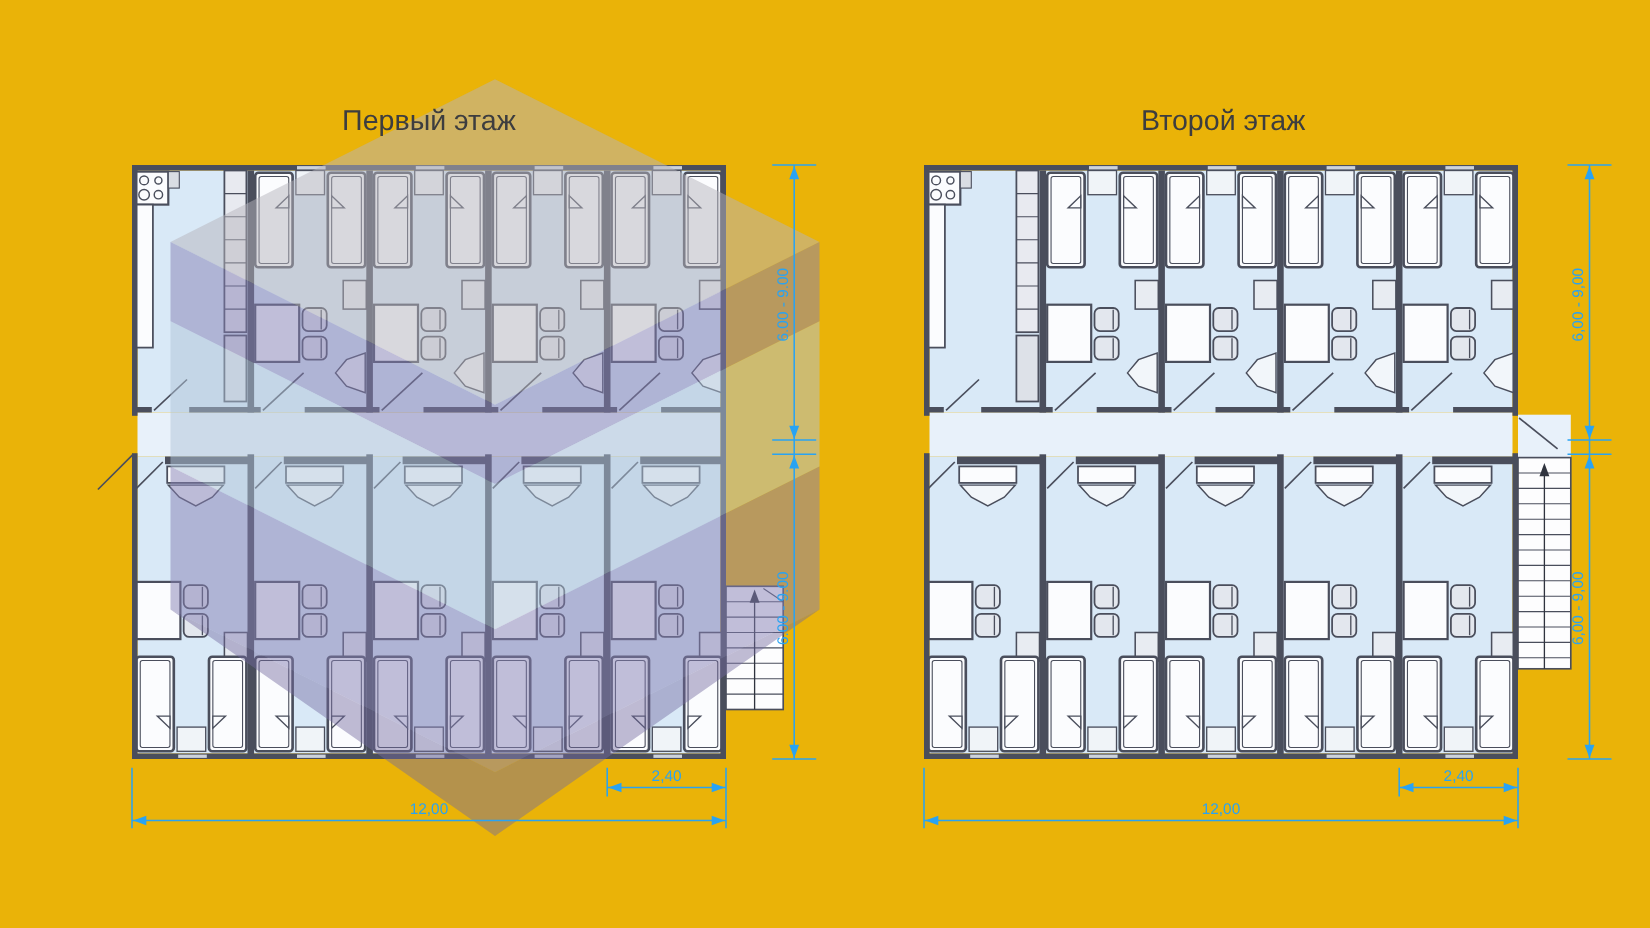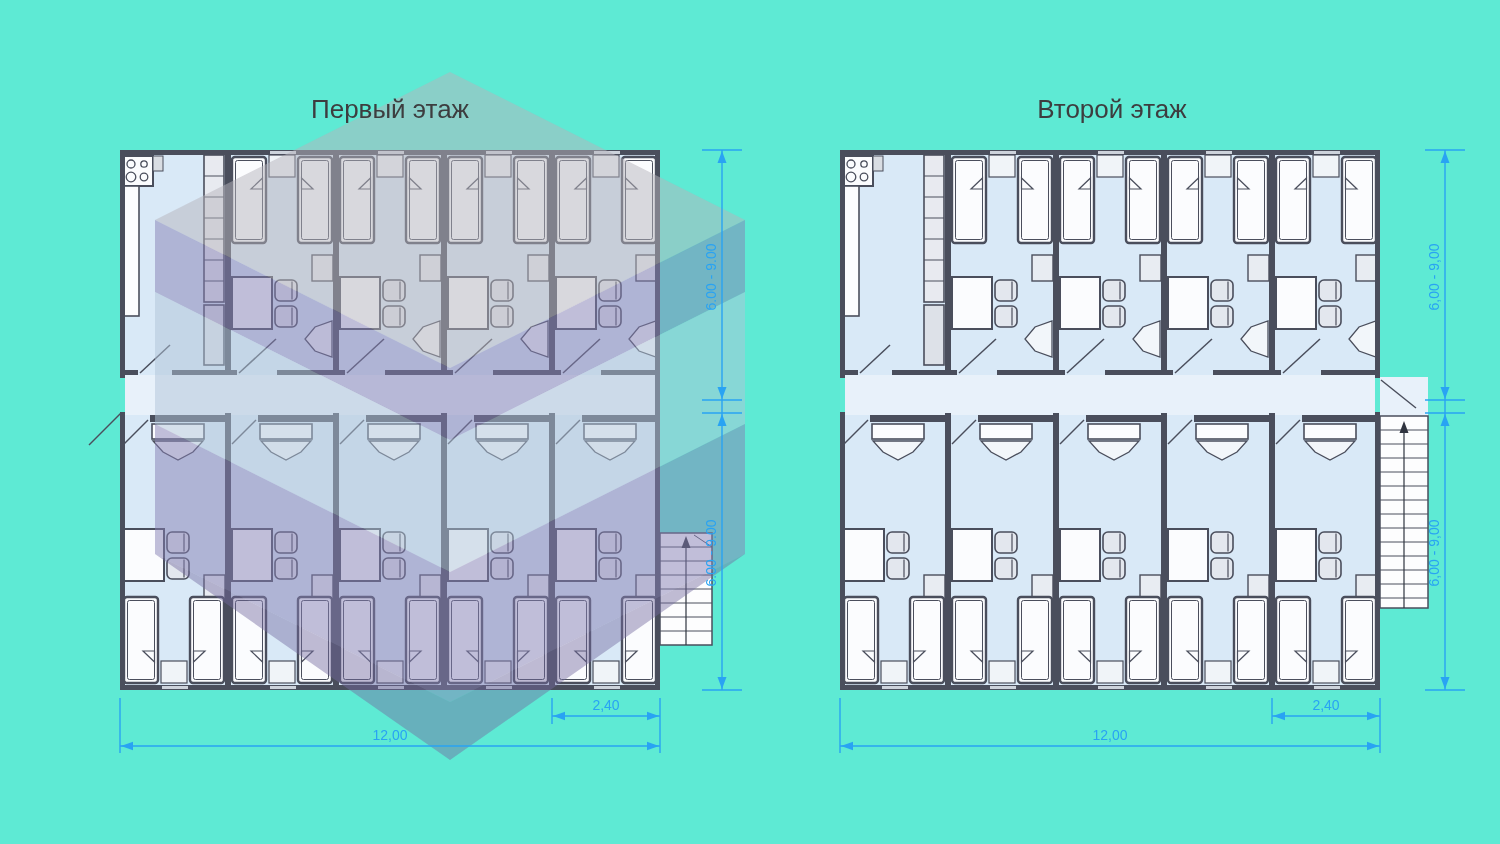--- a/index.html
+++ b/index.html
@@ -1,16 +1,16 @@
 <!DOCTYPE html>
 <html><head>
 <meta charset="utf-8">
 <style>
   html,body{margin:0;padding:0;background:#ffffff;}
-  .canvas{position:relative;width:1500px;height:844px;background:#5eead4;overflow:hidden;
+  .canvas{position:relative;width:1500px;height:844px;background:#eab308;overflow:hidden;
           font-family:"Liberation Sans",sans-serif;}
   svg{position:absolute;left:0;top:0;}
   text{font-family:"Liberation Sans",sans-serif;}
   .plan-title{font-size:26px;fill:#3d3d3f;}
   .dim-label{font-size:14px;fill:#29a3f3;}
 </style>
 </head>
 <body>
 
 <div class="canvas">

